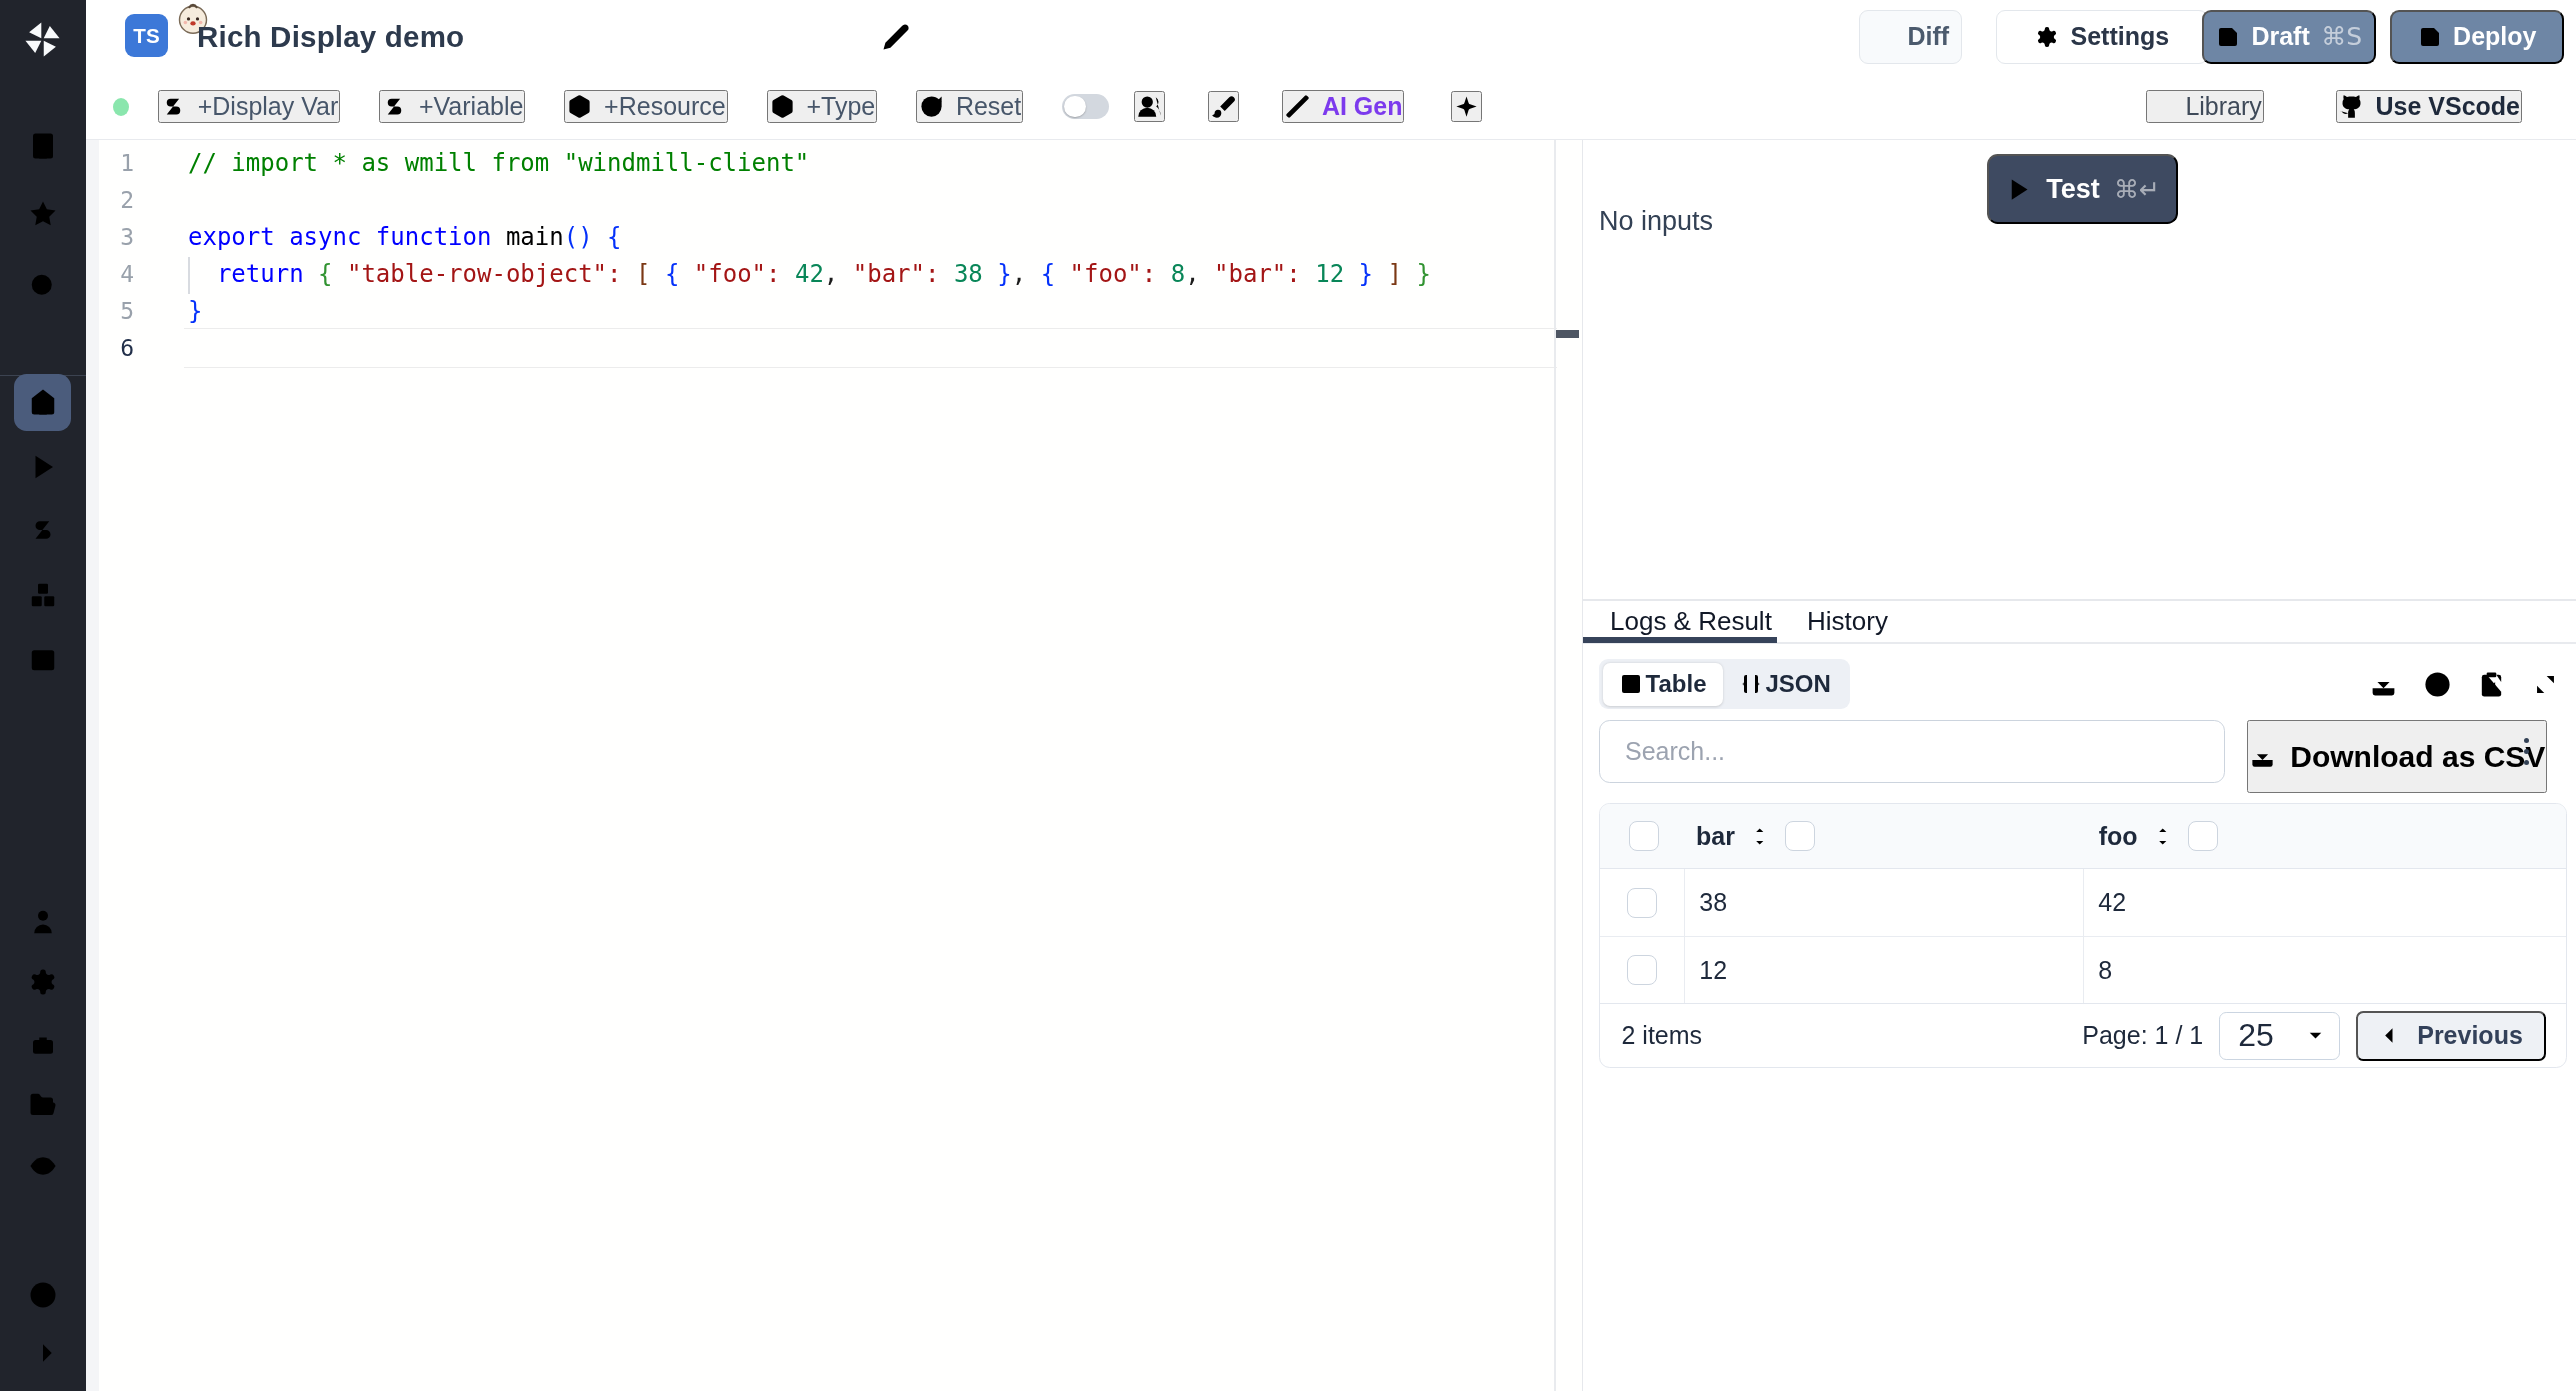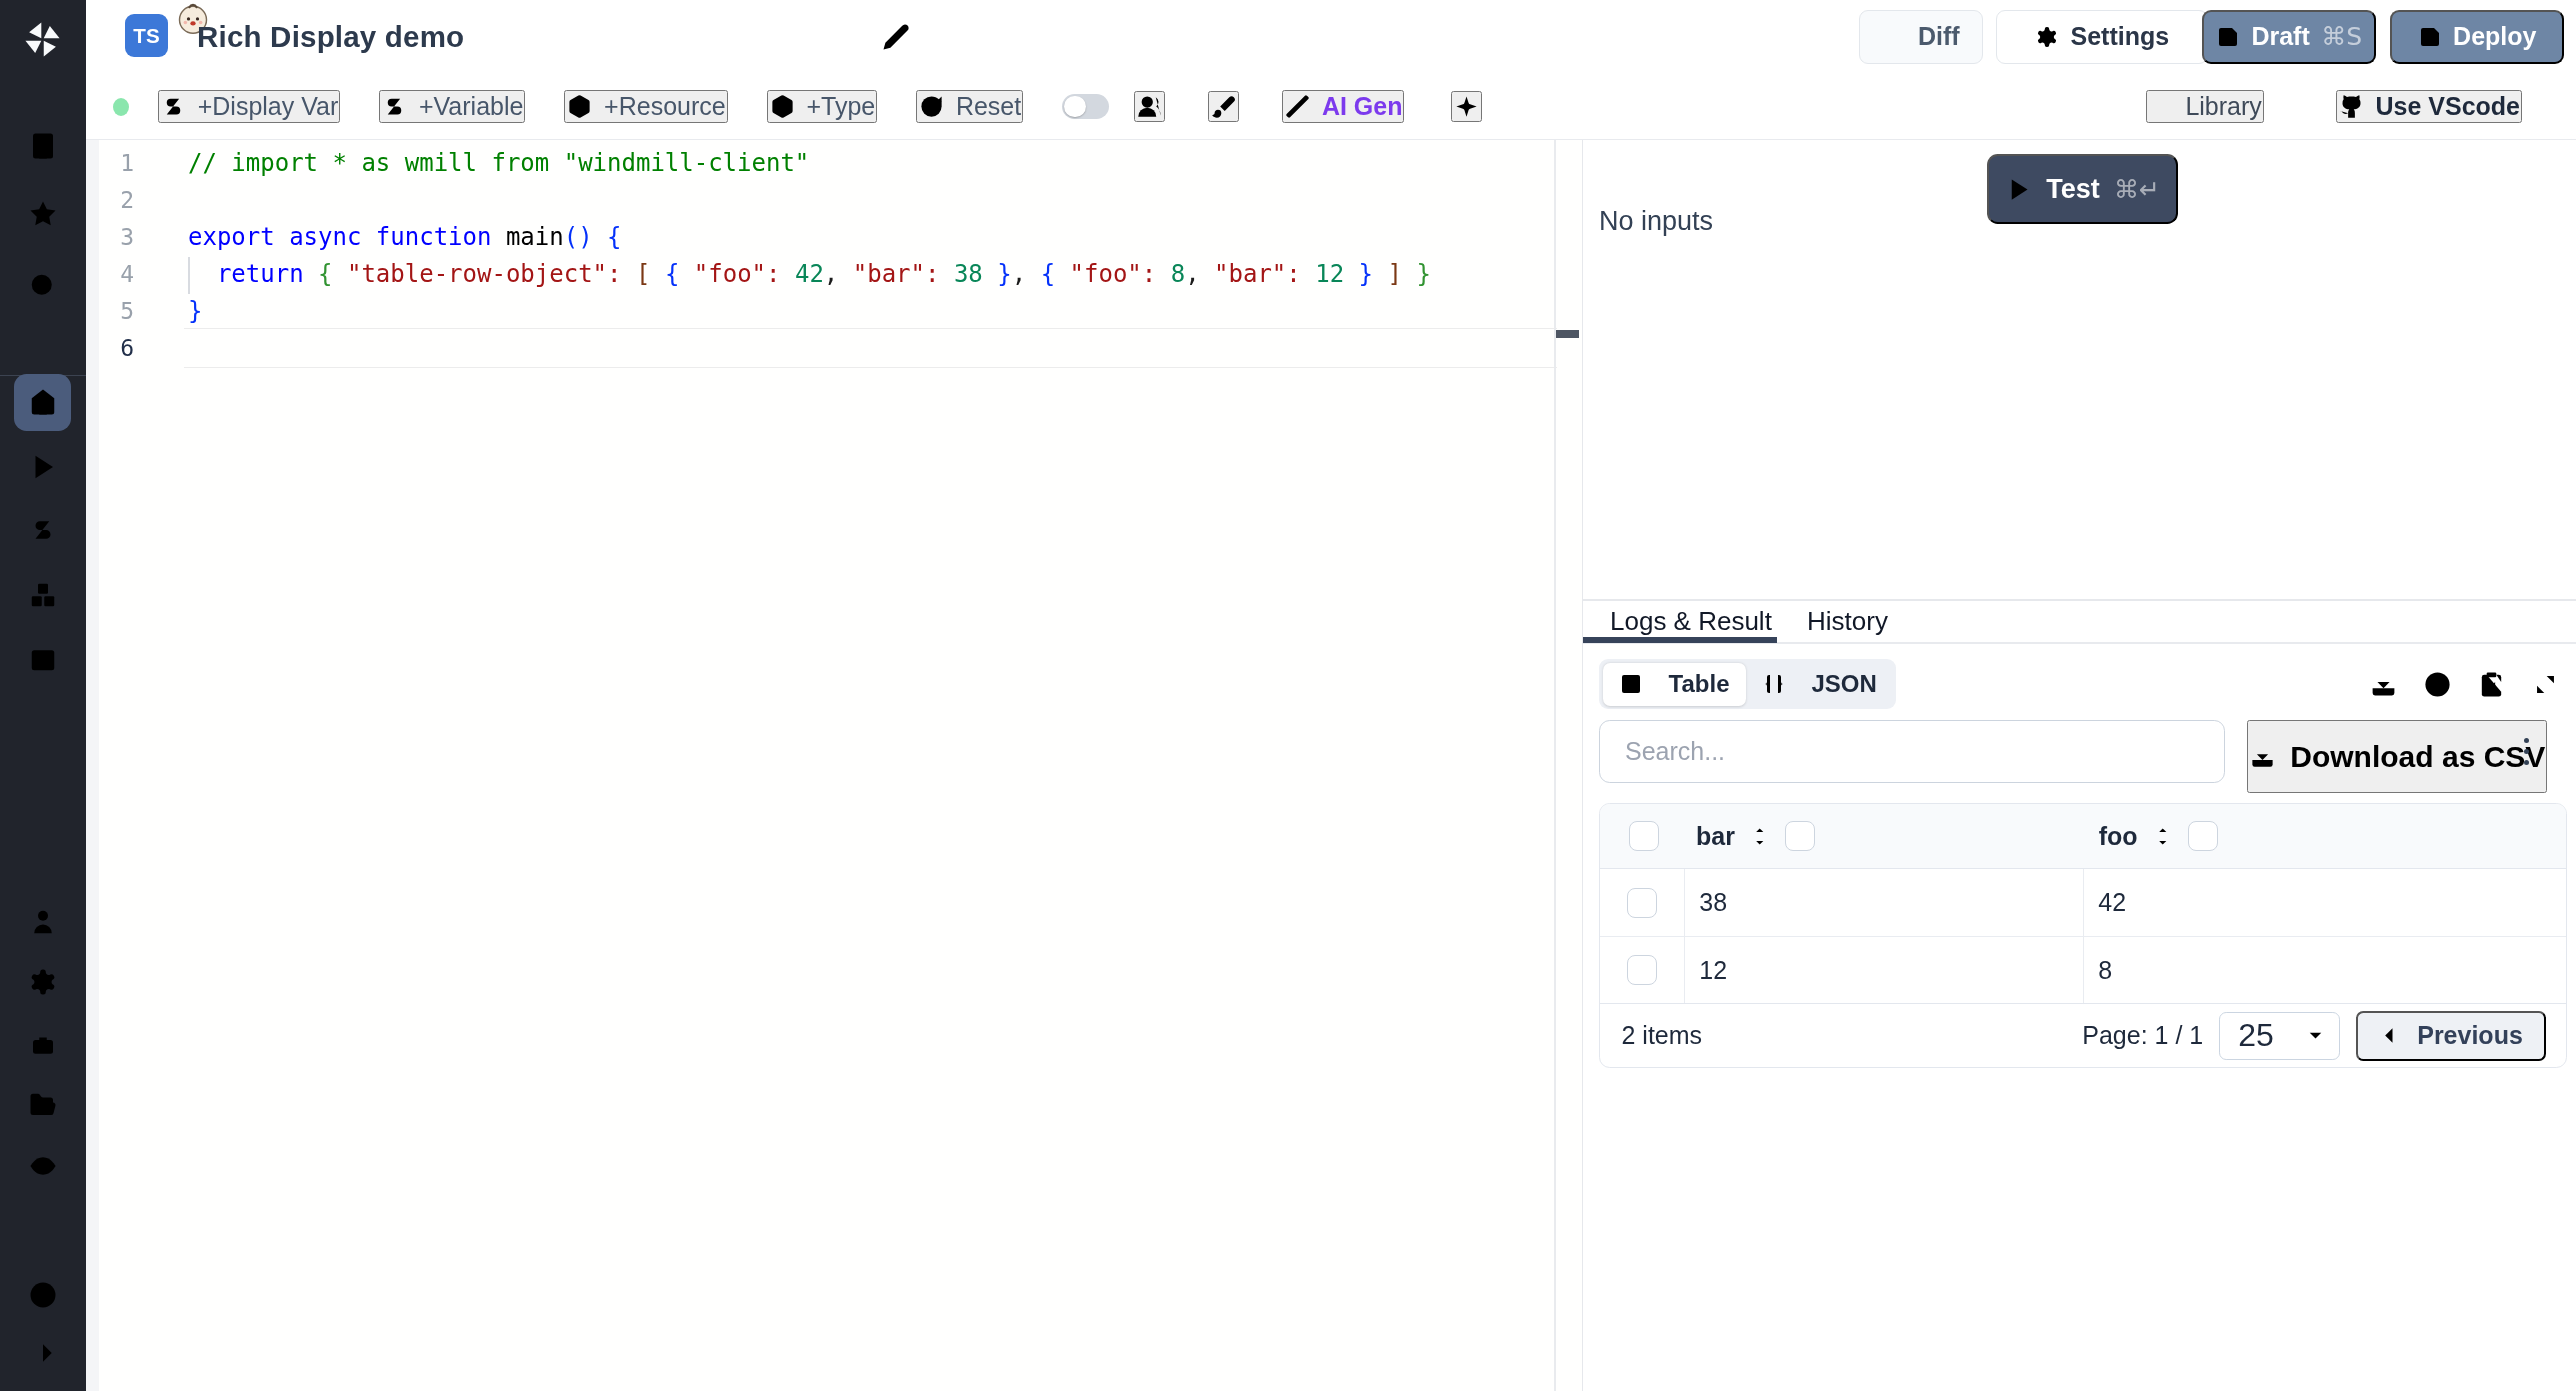--- a/index.html
+++ b/index.html
@@ -22,21 +22,21 @@
   .ts-badge { position:absolute; left:39px; top:14.3px; width:43px; height:43px; background:#3c78d8; border-radius:9px; color:#fff; font-weight:700; font-size:20.6px; display:flex; align-items:center; justify-content:center; }
   .emoji-badge { position:absolute; left:89px; top:0px; width:36px; height:36px; }
   .app-title { position:absolute; left:111px; top:19.7px; font-size:29.5px; font-weight:700; color:#2d3a4d; letter-spacing:0.2px; }
   .hdr-pencil { position:absolute; left:795px; top:21.5px; width:30px; height:30px; color:#5b6472; }
   .path-pill { position:absolute; left:1064px; top:9.8px; width:479px; height:54px; border:1.8px solid #d8dce2; border-radius:9px; display:flex; overflow:hidden; background:#fff; }
   .path-left { background:#f2f4f6; display:flex; align-items:center; gap:10.7px; padding:0 18px; font-size:25px; font-weight:600; color:#3f4a59; border-right:1.8px solid #e7eaee; }
   .path-left svg { width:23px; height:23px; }
   .path-value { display:flex; align-items:center; padding:0 14.3px; font-family:"DejaVu Sans Mono", monospace; font-size:21.5px; color:#1f2937; white-space:nowrap; }
   .hbtn { position:absolute; top:9.8px; height:54px; border-radius:9px; display:flex; align-items:center; justify-content:center; gap:11.6px; font-size:25px; font-weight:600; }
   .hbtn svg { width:24px; height:24px; }
-  .btn-diff { left:1773px; width:124px; background:#f8fafc; border:1.8px solid #e3e7ec; color:#4b5a6d; }
+  .btn-diff { left:1773px; width:103px; background:#f8fafc; border:1.8px solid #e3e7ec; color:#4b5a6d; }
   .btn-settings { left:1910px; width:212px; background:#fff; border:1.8px solid #e3e7ec; color:#2b3648; }
   .btn-draft { left:2116px; width:174px; background:#6e86a5; color:#fff; }
   .btn-deploy { left:2304px; width:174px; background:#6e86a5; color:#fff; }
   .shortcut { font-weight:400; color:rgba(255,255,255,.6); font-family:"DejaVu Sans", sans-serif; }
 
   
   .toolbar { position:absolute; top:74px; left:0; right:0; height:66px; background:#fff; border-bottom:1.8px solid #e8eaee; display:flex; align-items:center; padding-left:27px; }
   .status-dot { width:16px; height:18px; border-radius:50%; background:#8ae6ad; margin-right:29px; flex:none; }
   .tbtn { display:flex; align-items:center; gap:10.7px; font-size:25px; color:#47566a; margin-right:39px; white-space:nowrap; }
   .tbtn svg { width:27px; height:27px; }
@@ -77,21 +77,21 @@
   .test-btn svg { width:27px; height:27px; }
   .test-short { font-weight:400; font-size:25px; color:rgba(255,255,255,.55); font-family:"DejaVu Sans", sans-serif; }
   .no-inputs { position:absolute; left:16px; top:66px; font-size:27px; color:#334155; }
   .r-div { position:absolute; left:0; right:0; top:459px; height:1.8px; background:#e6e8ec; }
   .tab { position:absolute; top:466px; font-size:26px; color:#111827; }
   .tab-logs { left:27px; }
   .tab-history { left:224px; }
   .tab-underline { position:absolute; left:0; top:497px; width:194px; height:6.3px; background:#36435a; }
   .tab-border { position:absolute; left:0; right:0; top:502px; height:1.8px; background:#e8eaee; }
   .segmented { position:absolute; left:16px; top:519px; height:50px; background:#edf0f5; border-radius:9px; display:inline-flex; align-items:center; padding:3.6px; }
-  .seg { display:flex; align-items:center; gap:26px; height:43px; padding:0 16px; font-size:24px; font-weight:600; color:#1e293b; border-radius:7.2px; }
+  .seg { display:flex; align-items:center; gap:3px; height:43px; padding:0 16px; font-size:24px; font-weight:600; color:#1e293b; border-radius:7.2px; }
   .seg-on { background:#fff; box-shadow:0 0.9px 2.7px rgba(0,0,0,.15); }
   .seg svg { width:24px; height:24px; }
   .tbl-ic { color:#3b82f6; }
   .braces-ic { color:#94a3b8; }
   .result-icons { position:absolute; right:16px; top:530px; display:flex; gap:25px; color:#3c485c; }
   .result-icons svg { width:29px; height:29px; }
   .search { position:absolute; left:16px; top:580px; width:626px; height:63px; border:1.8px solid #ccd4de; border-radius:10.7px; font-size:25px; padding:0 25px; color:#0f172a; font-family:"Liberation Sans", sans-serif; outline:none; }
   .search::placeholder { color:#9ca3b0; }
   .csv { position:absolute; left:664px; top:580px; height:73px; display:flex; align-items:center; gap:14.3px; font-size:30px; font-weight:600; color:#000000; }
   .csv svg { width:27px; height:27px; }

